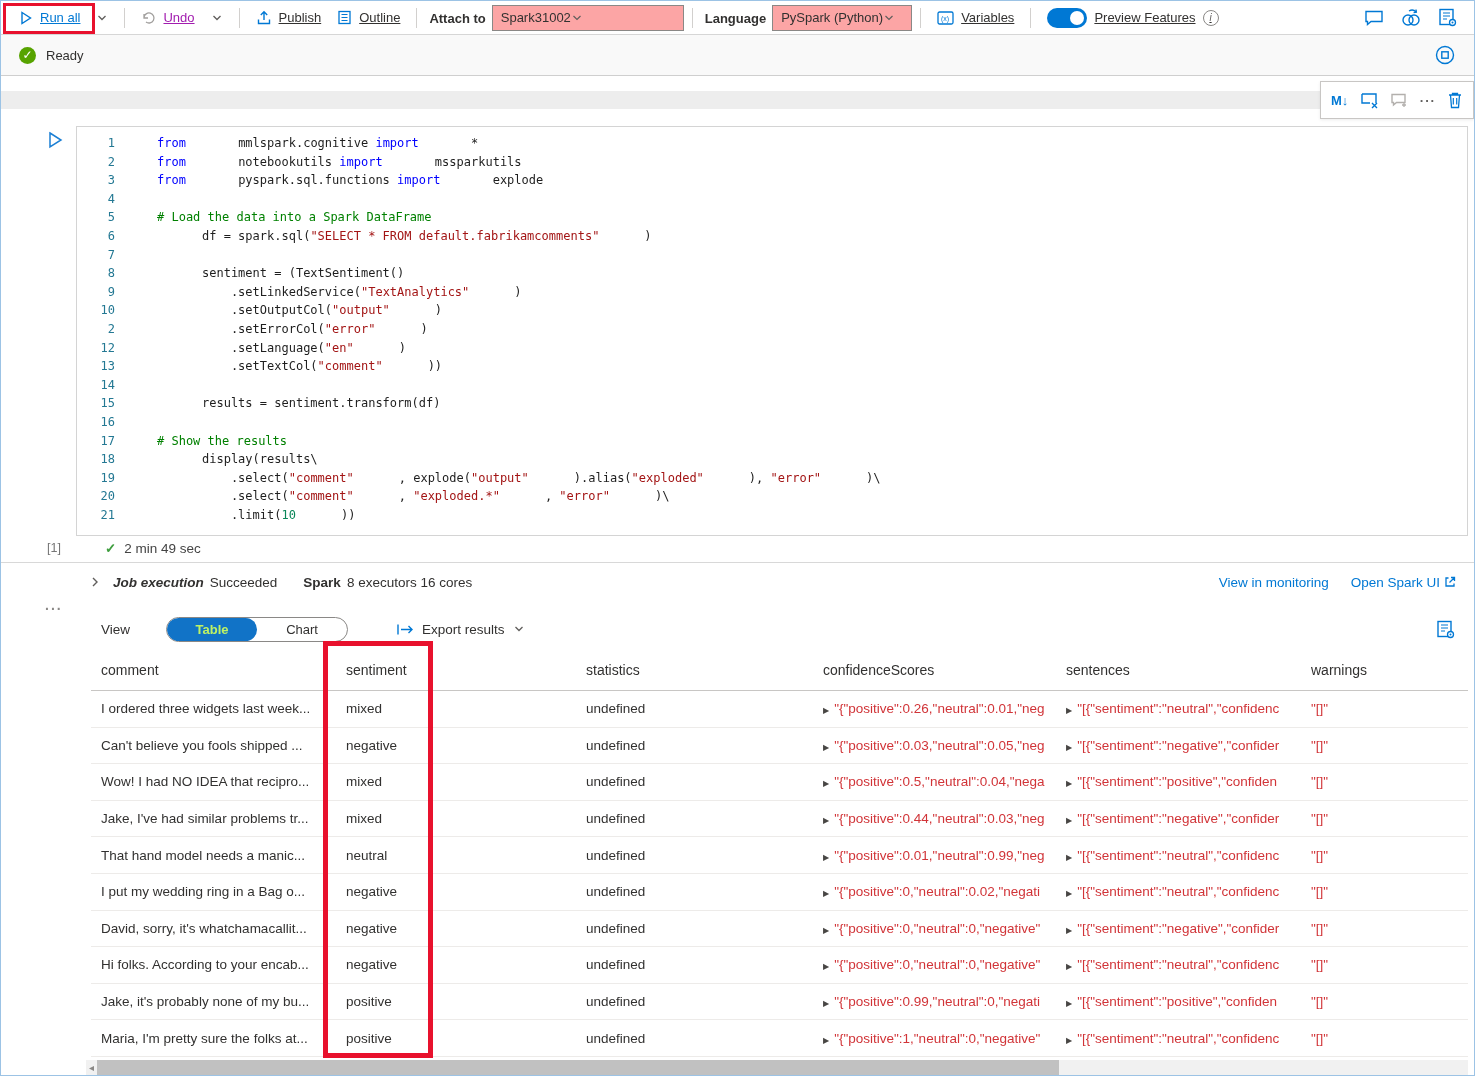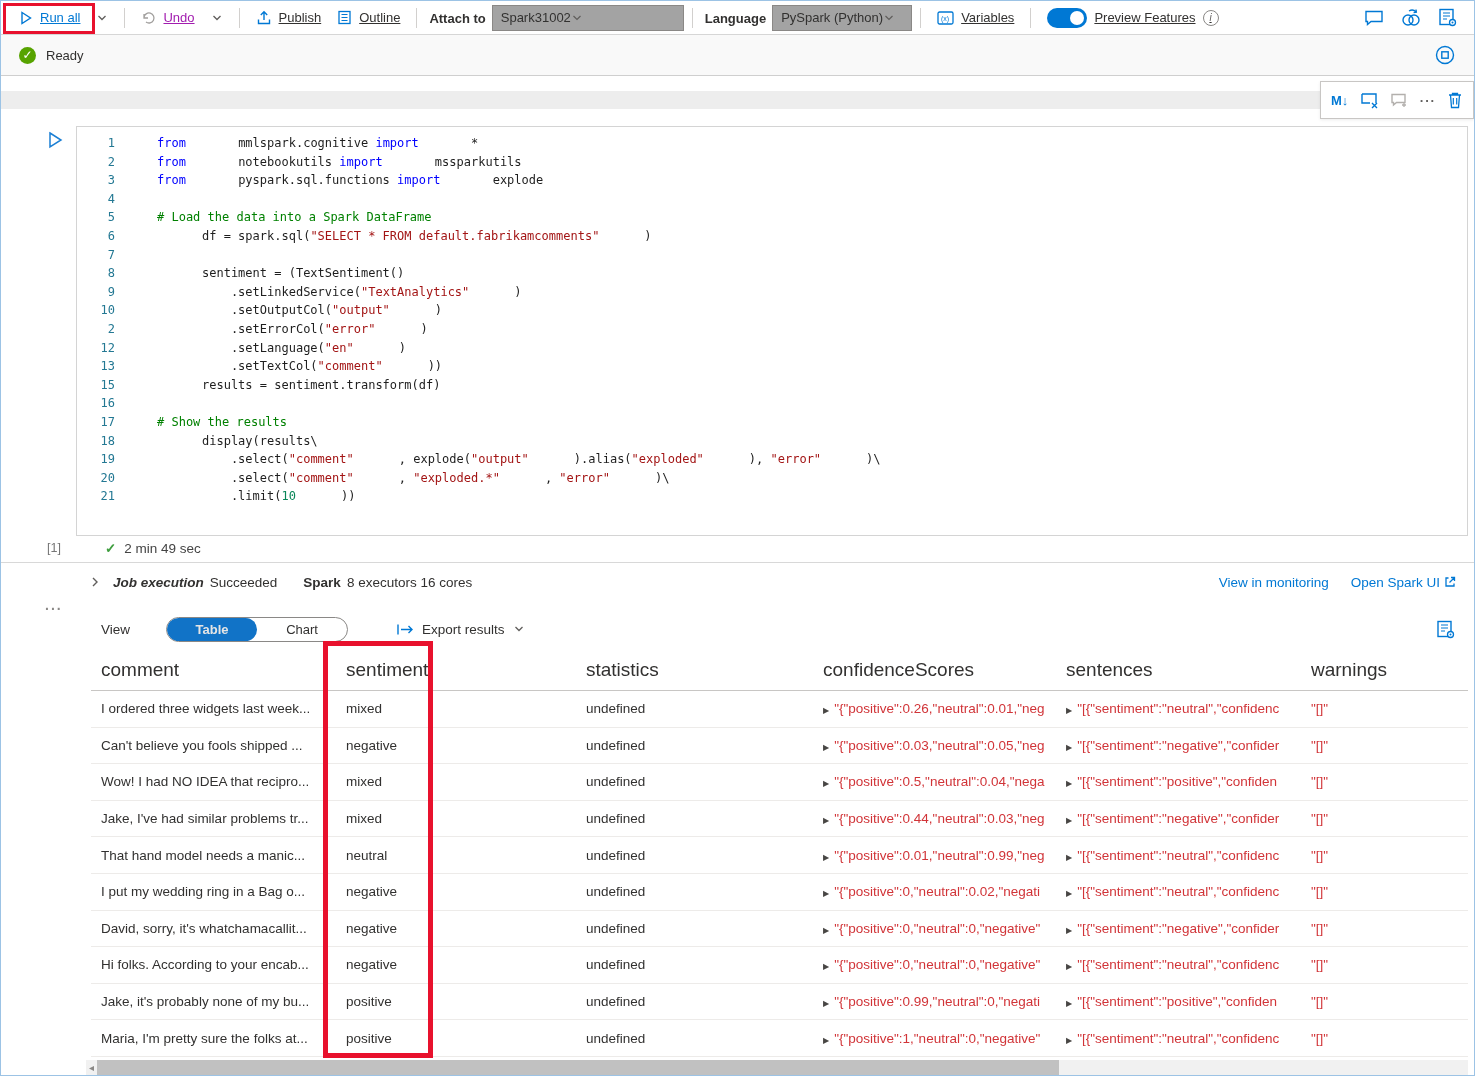--- a/index.html
+++ b/index.html
@@ -9,21 +9,21 @@
 
   
   .toolbar { position:absolute; top:0; left:0; width:100%; height:34px; display:flex; align-items:center; padding:0 10px 0 10px; border-bottom:1px solid #d6d6d6; background:#fff; }
   .tb-item { display:flex; align-items:center; gap:7px; padding:0 8px; height:28px; cursor:pointer; white-space:nowrap;text-decoration:underline; }
   .tb-item svg { flex:0 0 auto; }
   .blue { color:#0078d4; }
   .disabled { color:#a21caf; }
   .sep { width:1px; height:20px; background:#d2d0ce; margin:0 8px; flex:0 0 auto; }
   .chev { color:#605e5c; }
   .tb-label { font-weight:bold; margin:2px 6px 0 4px; }
-  .selectbox { display:flex; align-items:center; justify-content:flex-start; border:1px solid #8a8886; height:26px; padding:0 8px; background:#a3a3a3; }
+  .selectbox { display:flex; align-items:center; justify-content:flex-start; border:1px solid #8a8886; height:26px; padding:0 8px; background:#fca5a5; }
   .selectbox.spark { width:192px; }
   .selectbox.lang { width:140px; }
   .toggle { position:relative; width:40px; height:20px; border-radius:10px; background:#0078d4; flex:0 0 auto; }
   .toggle .knob { position:absolute; top:3px; right:3px; width:14px; height:14px; border-radius:50%; background:#fff; }
   .info-circle { width:16px; height:16px; border-radius:50%; border:1px solid #8a8886; color:#605e5c; font-size:10px; display:flex; align-items:center; justify-content:center; font-style:italic; }
   .tb-right { margin-left:auto; display:flex; align-items:center; gap:16px; padding-right:6px; }
 
   
   .ready-row { position:absolute; top:34px; left:0; width:100%; height:41px; background:#f9f9f9; border-bottom:1px solid #cfcfcf; display:flex; align-items:center; padding:0 18px; }
   .ready-check { width:17px; height:17px; border-radius:50%; background:#57a300; color:#fff; font-size:12px; display:flex; align-items:center; justify-content:center; margin-right:10px; }
@@ -63,28 +63,28 @@
   .job-links { margin-left:auto; display:flex; align-items:center; gap:22px; }
   .link { color:#0078d4; cursor:pointer; display:flex; align-items:center; gap:4px; }
 
   .gutter-dots { position:absolute; top:596px; left:44px; color:#8a8886; font-weight:bold; letter-spacing:2px; font-size:14px; }
 
   
   .view-row { position:absolute; top:608px; left:0; width:100%; height:40px; display:flex; align-items:center; padding:0 18px 0 100px; }
   .view-label { font-size:13.5px; margin-right:36px; }
   .pill { display:flex; width:182px; height:25px; border:1px solid #8a8886; border-radius:13px; overflow:hidden; background:#fff; }
   .pill-half { flex:1; display:flex; align-items:center; justify-content:center; font-size:13px; cursor:pointer; }
-  .pill-half.active { background:#1173c7; color:#e5e5e5; border-radius:13px; font-weight:bold; }
+  .pill-half.active { background:#1173c7; color:#bef264; border-radius:13px; font-weight:bold; }
   .export-btn { display:flex; align-items:center; gap:8px; margin-left:48px; cursor:pointer; font-size:13.5px; }
   .view-right { margin-left:auto; }
 
   
   .rtable { position:absolute; top:648px; left:90px; width:1377px; }
   .thead, .trow { display:grid; grid-template-columns:245px 240px 237px 243px 245px 1fr; align-items:center; }
-  .thead { height:42px; border-bottom:1px solid #c8c6c4; font-size:19px; }
+  .thead { height:42px; border-bottom:1px solid #c8c6c4; font-size:14px; }
   .trow { height:36.6px; border-bottom:1px solid #edebe9; font-size:13.5px; }
   .tcell { padding-left:10px; white-space:nowrap; overflow:hidden; }
   .redtxt { color:#d13438; }
   .expand { font-size:8px; color:#484644; margin-right:5px; cursor:pointer; }
 
   
   .hscroll { position:absolute; top:1059px; left:85px; width:1382px; height:15px; background:#f1f1f1; display:flex; align-items:center; }
   .hscroll .arrow { color:#8a8886; font-size:10px; padding:0 3px; }
   .hscroll .thumb { width:962px; height:15px; background:#c1c1c1; }
 
@@ -245,20 +245,21 @@
         <div class="code-line"><span class="ln">4</span><span class="code"></span></div>
         <div class="code-line"><span class="ln">5</span><span class="code"><span class="cm"># Load the data into a Spark DataFrame</span></span></div>
         <div class="code-line"><span class="ln">6</span><span class="code"><span class="pl">df = spark.sql(</span><span class="st">"SELECT * FROM default.fabrikamcomments"</span><span class="pl">)</span></span></div>
         <div class="code-line"><span class="ln">7</span><span class="code"></span></div>
         <div class="code-line"><span class="ln">8</span><span class="code"><span class="pl">sentiment = (TextSentiment()</span></span></div>
         <div class="code-line"><span class="ln">9</span><span class="code"><span class="pl">    .setLinkedService(</span><span class="st">"TextAnalytics"</span><span class="pl">)</span></span></div>
         <div class="code-line"><span class="ln">10</span><span class="code"><span class="pl">    .setOutputCol(</span><span class="st">"output"</span><span class="pl">)</span></span></div>
         <div class="code-line"><span class="ln">2</span><span class="code"><span class="pl">    .setErrorCol(</span><span class="st">"error"</span><span class="pl">)</span></span></div>
         <div class="code-line"><span class="ln">12</span><span class="code"><span class="pl">    .setLanguage(</span><span class="st">"en"</span><span class="pl">)</span></span></div>
         <div class="code-line"><span class="ln">13</span><span class="code"><span class="pl">    .setTextCol(</span><span class="st">"comment"</span><span class="pl">))</span></span></div>
+        <div class="code-line"><span class="ln">14</span><span class="code"></span></div>
         <div class="code-line"><span class="ln">15</span><span class="code"><span class="pl">results = sentiment.transform(df)</span></span></div>
         <div class="code-line"><span class="ln">16</span><span class="code"></span></div>
         <div class="code-line"><span class="ln">17</span><span class="code"><span class="cm"># Show the results</span></span></div>
         <div class="code-line"><span class="ln">18</span><span class="code"><span class="pl">display(results\</span></span></div>
         <div class="code-line"><span class="ln">19</span><span class="code"><span class="pl">    .select(</span><span class="st">"comment"</span><span class="pl">, explode(</span><span class="st">"output"</span><span class="pl">).alias(</span><span class="st">"exploded"</span><span class="pl">), </span><span class="st">"error"</span><span class="pl">)\</span></span></div>
         <div class="code-line"><span class="ln">20</span><span class="code"><span class="pl">    .select(</span><span class="st">"comment"</span><span class="pl">, </span><span class="st">"exploded.*"</span><span class="pl">, </span><span class="st">"error"</span><span class="pl">)\</span></span></div>
         <div class="code-line"><span class="ln">21</span><span class="code"><span class="pl">    .limit(</span><span class="num">10</span><span class="pl">))</span></span></div>
       </div>
   </div>
 

